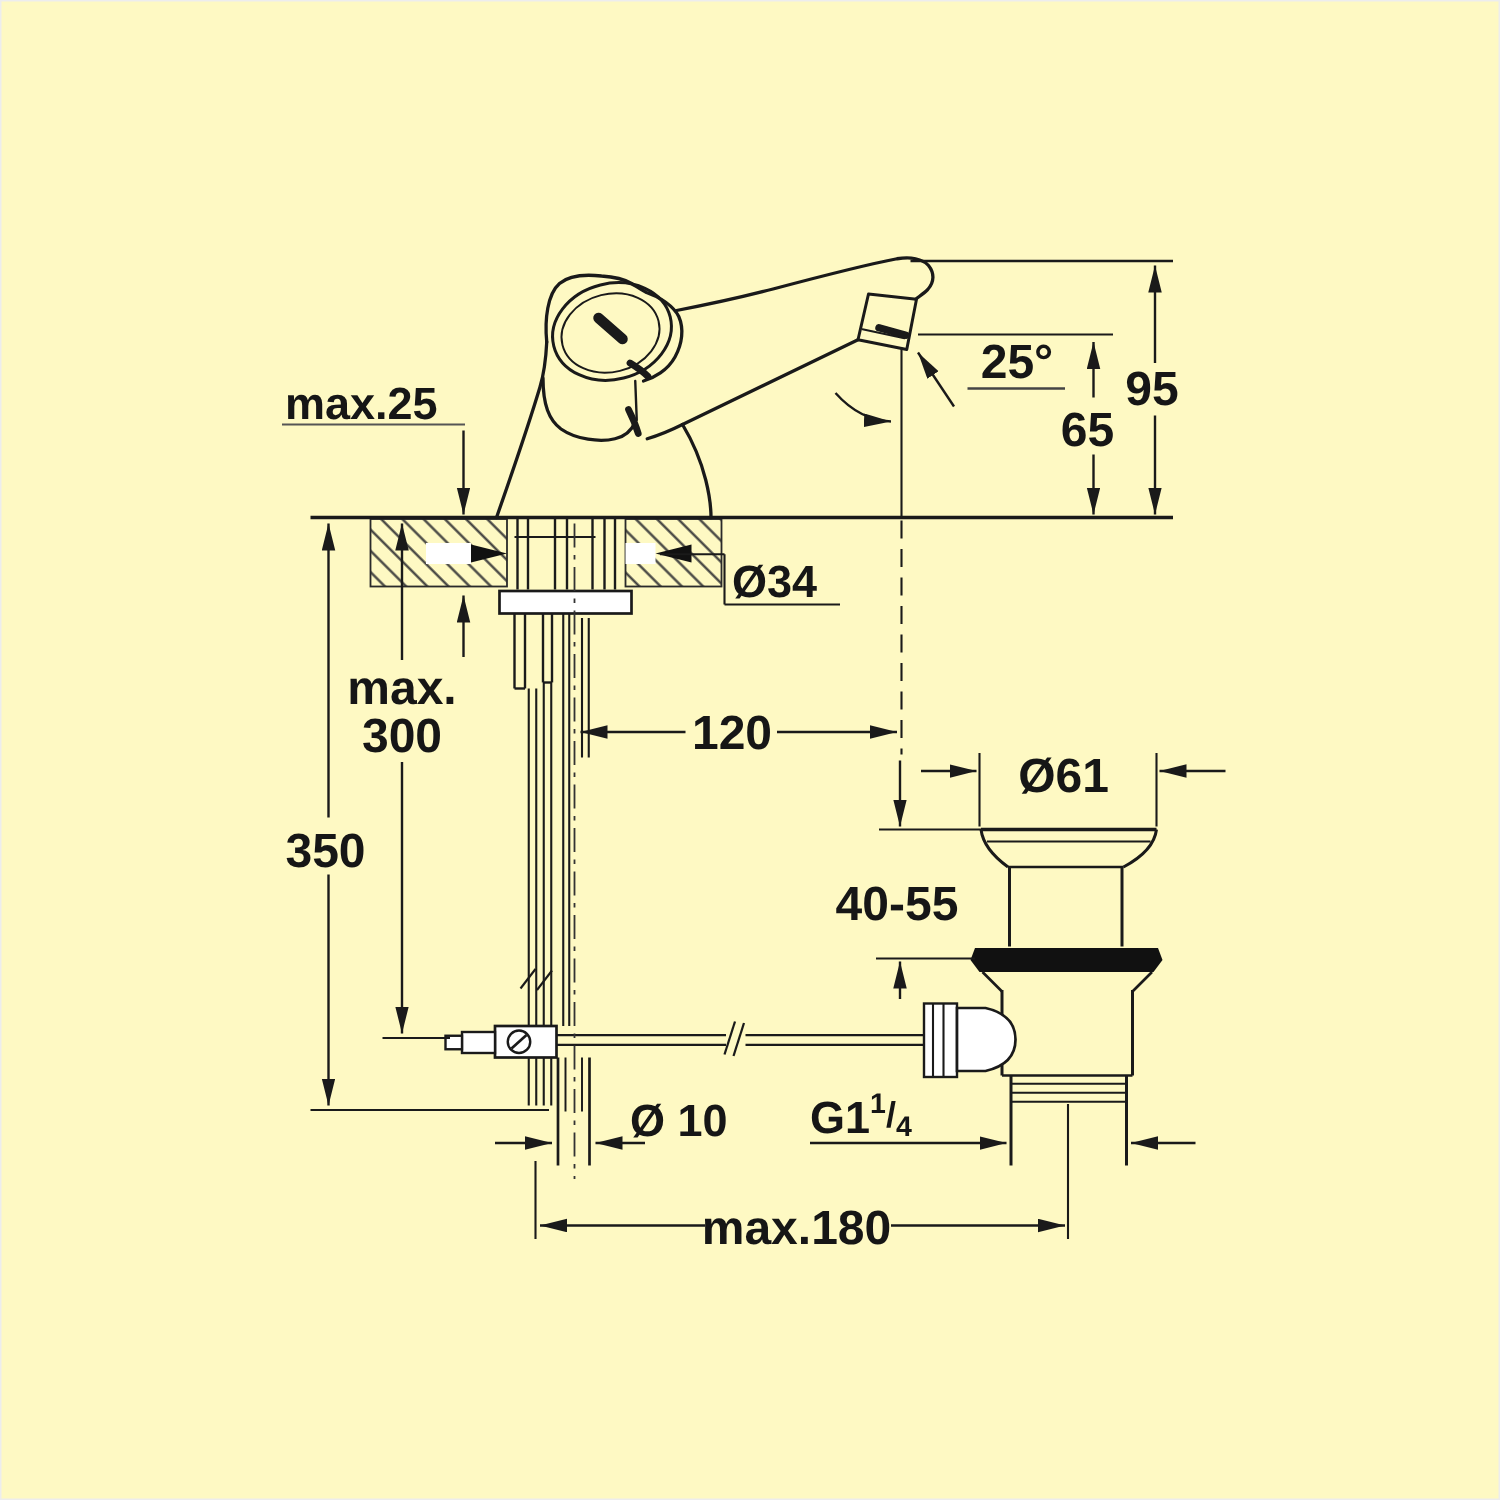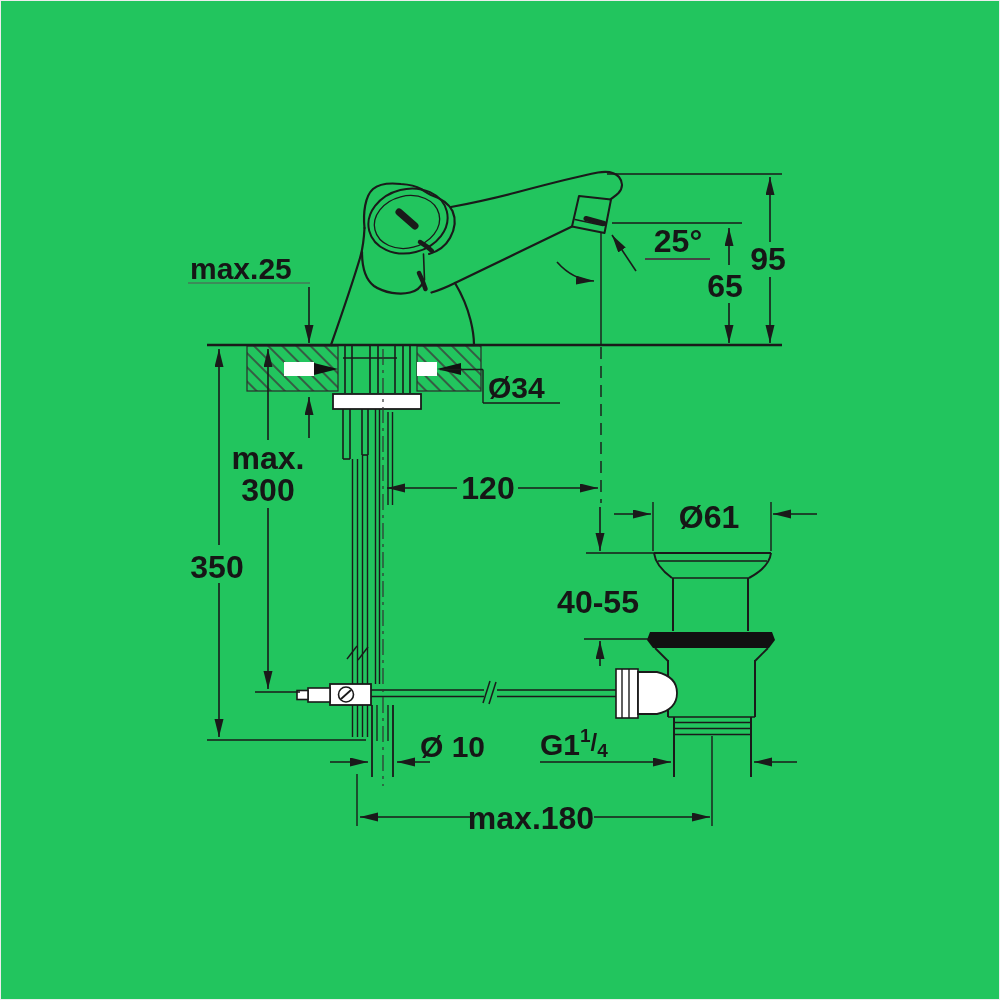--- a/index.html
+++ b/index.html
@@ -1,16 +1,16 @@
 <!DOCTYPE html>
 <html><head>
 <meta charset="utf-8">
 <style>
   html,body{margin:0;padding:0;background:#fff;}
-  #stage{position:relative;width:1000px;height:1000px;background:#22c55e;
+  #stage{position:relative;width:1000px;height:1000px;background:#fef9c3;
          font-family:"Liberation Sans", sans-serif; box-shadow:inset 0 0 0 1px #ededed;}
   svg{position:absolute;left:0;top:0;}
   svg text{font-family:"Liberation Sans", sans-serif; font-weight:600; fill:#161616;}
   .dim{font-size:32px;}
   .dim-sm{font-size:30px;}
   .mid{text-anchor:middle;}
 </style>
 </head>
 <body>
 

